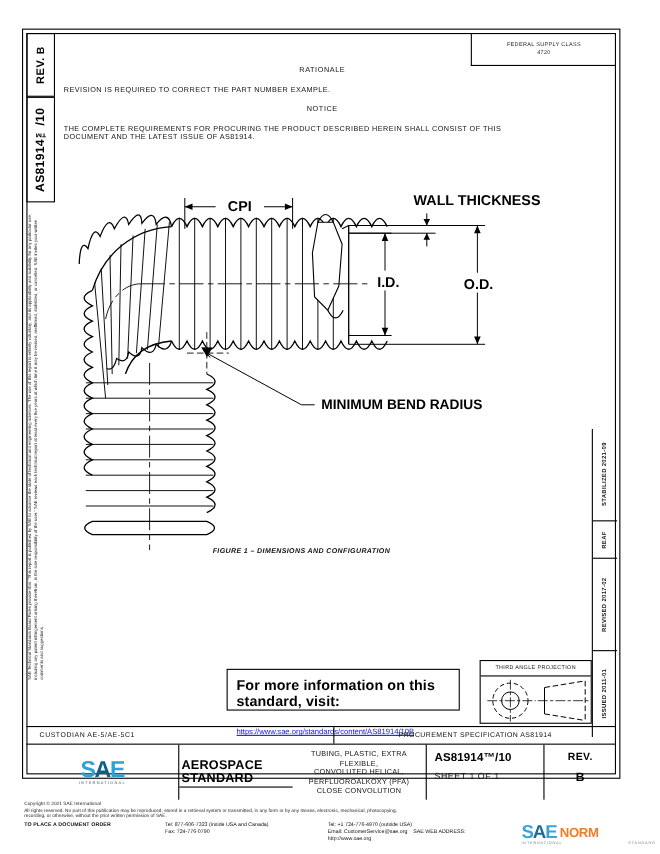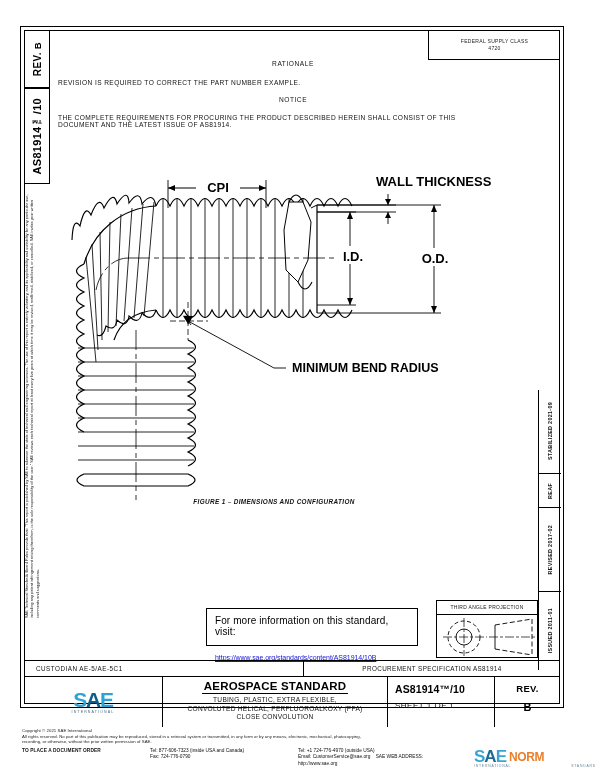--- a/index.html
+++ b/index.html
@@ -39,36 +39,36 @@
   .sp-a{height:12px;} .sp-b{height:10px;} .sp-c{height:11px;}
 
   
   .drawing{position:absolute;left:36px;top:150px;width:486px;height:360px;}
   .drawing svg{display:block;}
 
   .figcap{position:absolute;left:54px;top:498px;width:440px;text-align:center;font-size:6.4px;font-style:italic;font-weight:bold;letter-spacing:.35px;color:#111;}
 
   
   .urlbox{position:absolute;left:206px;top:608px;width:212px;height:38px;border:1.4px solid #000;box-sizing:border-box;background:#fff;padding:6px 8px 0 8px;}
-  .urlbox .l1{font-size:10px;font-weight:normal;letter-spacing:.1px;color:#000;margin:0 0 17px 0;}
+  .urlbox .l1{font-size:13px;font-weight:bold;letter-spacing:.1px;color:#000;margin:0 0 17px 0;}
   .urlbox .l2{font-size:7px;color:#1414d6;text-decoration:underline;letter-spacing:-.05px;margin:0;word-break:break-all;}
 
   
   .tap{position:absolute;left:436px;top:600px;width:102px;height:58px;border:1.1px solid #000;box-sizing:border-box;background:#fff;}
   .tap .cap{height:13px;border-bottom:1.1px solid #000;display:flex;align-items:center;justify-content:center;font-size:4.9px;letter-spacing:.35px;color:#111;}
 
   
   .custrow{position:absolute;left:24px;top:660px;width:536px;height:17px;border-top:1.1px solid #000;border-bottom:1.4px solid #000;box-sizing:border-box;display:flex;}
   .custrow .c-left{width:280px;border-right:1.1px solid #000;box-sizing:border-box;display:flex;align-items:center;padding-left:12px;font-size:6.3px;letter-spacing:.5px;color:#111;}
   .custrow .c-right{flex:1;display:flex;align-items:center;justify-content:center;font-size:6.3px;letter-spacing:.4px;color:#111;}
 
   
   .tblock{position:absolute;left:24px;top:677px;width:536px;height:50px;display:flex;box-sizing:border-box;}
   .tb-logo{width:139px;border-right:1.2px solid #000;box-sizing:border-box;display:flex;flex-direction:column;align-items:center;justify-content:center;}
-  .tb-mid{width:225px;border-right:1.2px solid #000;box-sizing:border-box;display:flex;flex-direction:column;align-items:center;justify-content:flex-start;padding-top:3px;}
+  .tb-mid{width:225px;border-right:1.2px solid #000;box-sizing:border-box;display:flex;flex-direction:row;align-items:center;justify-content:flex-start;padding-top:3px;}
   .tb-mid .as-title{font-size:11.5px;font-weight:bold;letter-spacing:.2px;border-bottom:1.3px solid #000;padding:0 2px 1px 2px;margin-bottom:2px;}
   .tb-mid .as-sub{font-size:6.6px;text-align:center;line-height:8.6px;letter-spacing:.25px;color:#111;}
   .tb-num{width:107px;border-right:1.2px solid #000;box-sizing:border-box;padding:6px 0 0 7px;}
   .tb-num .n1{font-size:10.5px;font-weight:bold;letter-spacing:.1px;}
   .tb-num .n2{font-size:8px;letter-spacing:.5px;margin-top:6px;color:#111;}
   .tb-rev{flex:1;display:flex;flex-direction:column;align-items:center;padding-top:6px;}
   .tb-rev .rv1{font-size:9.5px;font-weight:bold;letter-spacing:.3px;}
   .tb-rev .rv2{font-size:11px;font-weight:bold;margin-top:7px;}
 
   .sae-logo{font-size:21px;font-weight:bold;letter-spacing:-1.2px;color:#29a3d8;line-height:19px;}

